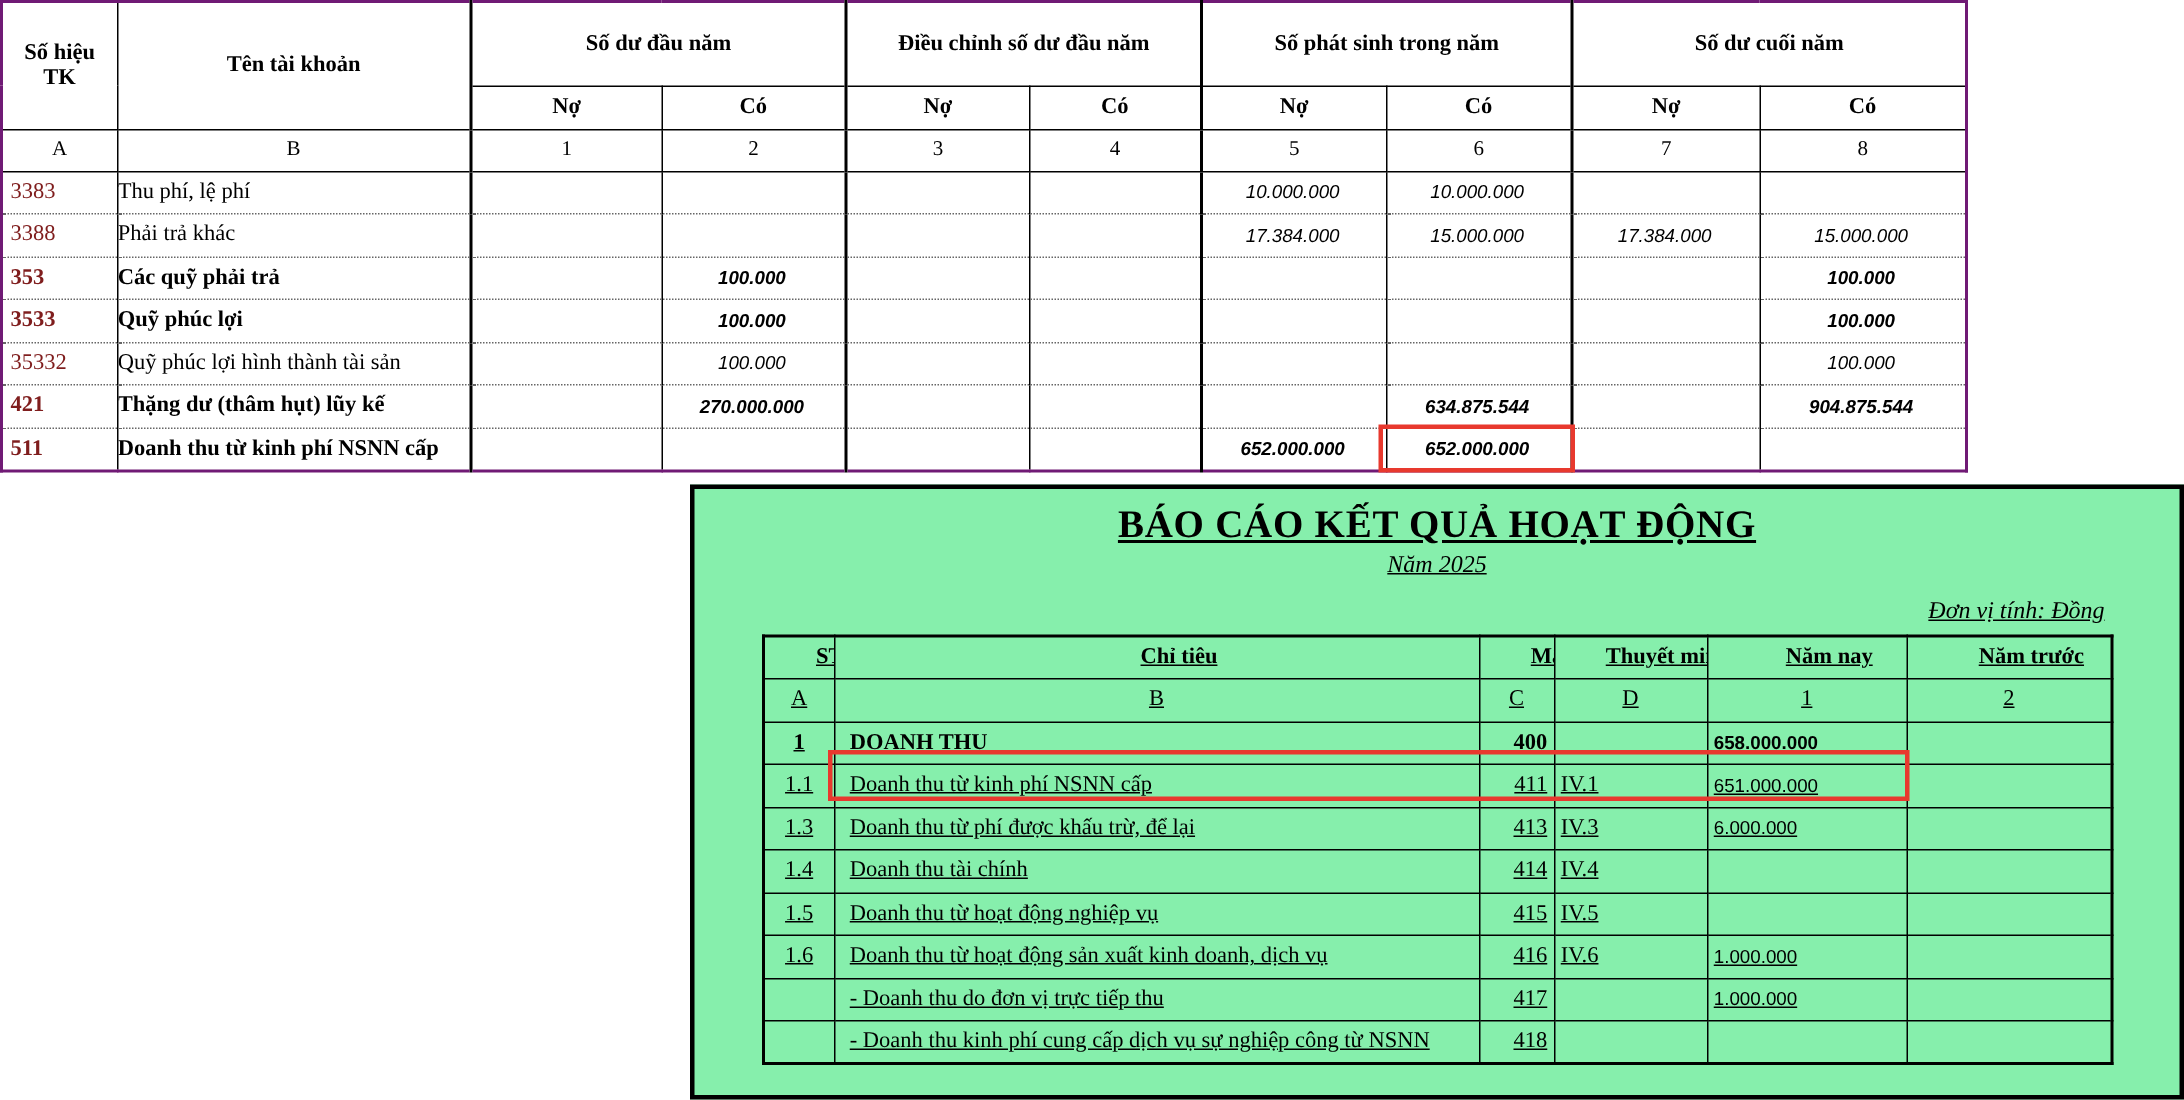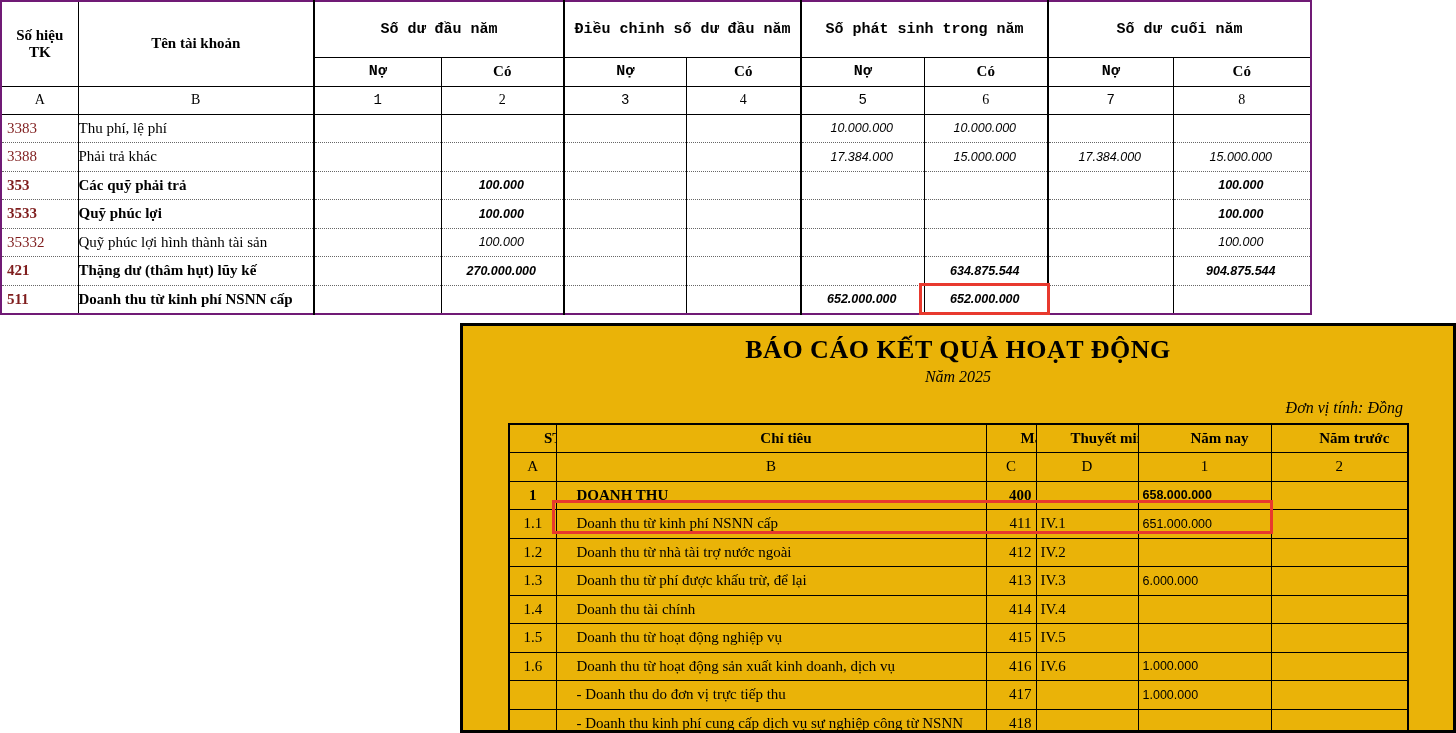--- a/index.html
+++ b/index.html
@@ -29,46 +29,46 @@
   table.tb tr.data { height:28.5px; }
   table.tb tr.data td { border-top:1px dotted #666; }
   table.tb tr.data.first td { border-top:1.5px solid #000; }
   table.tb td.code { color:#7f1d1d; padding-left:5px; }
   table.tb td.name { padding-left:0; }
   table.tb td.num {
     font-family:"Liberation Sans","DejaVu Sans",sans-serif;
     font-size:12.5px; text-align:center; padding-right:6px;font-style:italic;
   }
   table.tb tr.b td { font-weight:bold; }
-  table.tb .ge { border-left:2px solid #000 !important;font-family:Liberation Mono, monospace; }
+  table.tb .ge { border-left:2px solid #000 !important; }
 
   
   .panel {
     position:absolute; left:460px; top:323px; width:996px; height:410px;
-    background:#eab308; border:3px solid #000;
+    background:#86efac; border:3px solid #000;text-decoration:underline;
   }
   .panel .title {
     margin-top:9px; text-align:center; font-weight:bold; font-size:26px; letter-spacing:0.5px;
   }
   .panel .subtitle { text-align:center; font-style:italic; font-size:16px; margin-top:3px; }
   .panel .unit { text-align:right; font-style:italic; font-size:16px; margin:13px 50px 6px 0; }
 
   table.rp {
     border-collapse:collapse; table-layout:fixed;
     width:899px; margin-left:45px; border:2px solid #000;
   }
   table.rp th, table.rp td {
     border:1px solid #000; font-size:15px; vertical-align:middle;
     padding:0 4px; overflow:hidden; white-space:nowrap;
   }
   table.rp tr.h1 th { font-weight:bold; text-align:center; height:28px;padding-left:34px; }
   table.rp tr.h2 td { font-weight:normal; text-align:center; height:29px; border-bottom:1.5px solid #000; }
   table.rp tr.data { height:28.5px; }
   table.rp td.stt { text-align:center; }
-  table.rp td.label { padding-left:20px; }
+  table.rp td.label { padding-left:10px; }
   table.rp td.mcode { text-align:right; }
   table.rp td.note { padding-left:4px; }
   table.rp td.money {
     font-family:"Liberation Sans","DejaVu Sans",sans-serif;
     font-size:12.5px; text-align:left; padding-right:6px;
   }
   table.rp tr.b td { font-weight:bold; }
 
   
   .hl { position:absolute; border:3px solid #e8392e; background:transparent; pointer-events:none; }
@@ -251,28 +251,20 @@
     </tr>
     <tr class="data">
       <td class="stt">1.1</td>
       <td class="label">Doanh thu từ kinh phí NSNN cấp</td>
       <td class="mcode">411</td>
       <td class="note">IV.1</td>
       <td class="money">651.000.000</td>
       <td class="money"></td>
     </tr>
     <tr class="data">
-      <td class="stt">1.2</td>
-      <td class="label">Doanh thu từ nhà tài trợ nước ngoài</td>
-      <td class="mcode">412</td>
-      <td class="note">IV.2</td>
-      <td class="money"></td>
-      <td class="money"></td>
-    </tr>
-    <tr class="data">
       <td class="stt">1.3</td>
       <td class="label">Doanh thu từ phí được khấu trừ, để lại</td>
       <td class="mcode">413</td>
       <td class="note">IV.3</td>
       <td class="money">6.000.000</td>
       <td class="money"></td>
     </tr>
     <tr class="data">
       <td class="stt">1.4</td>
       <td class="label">Doanh thu tài chính</td>

